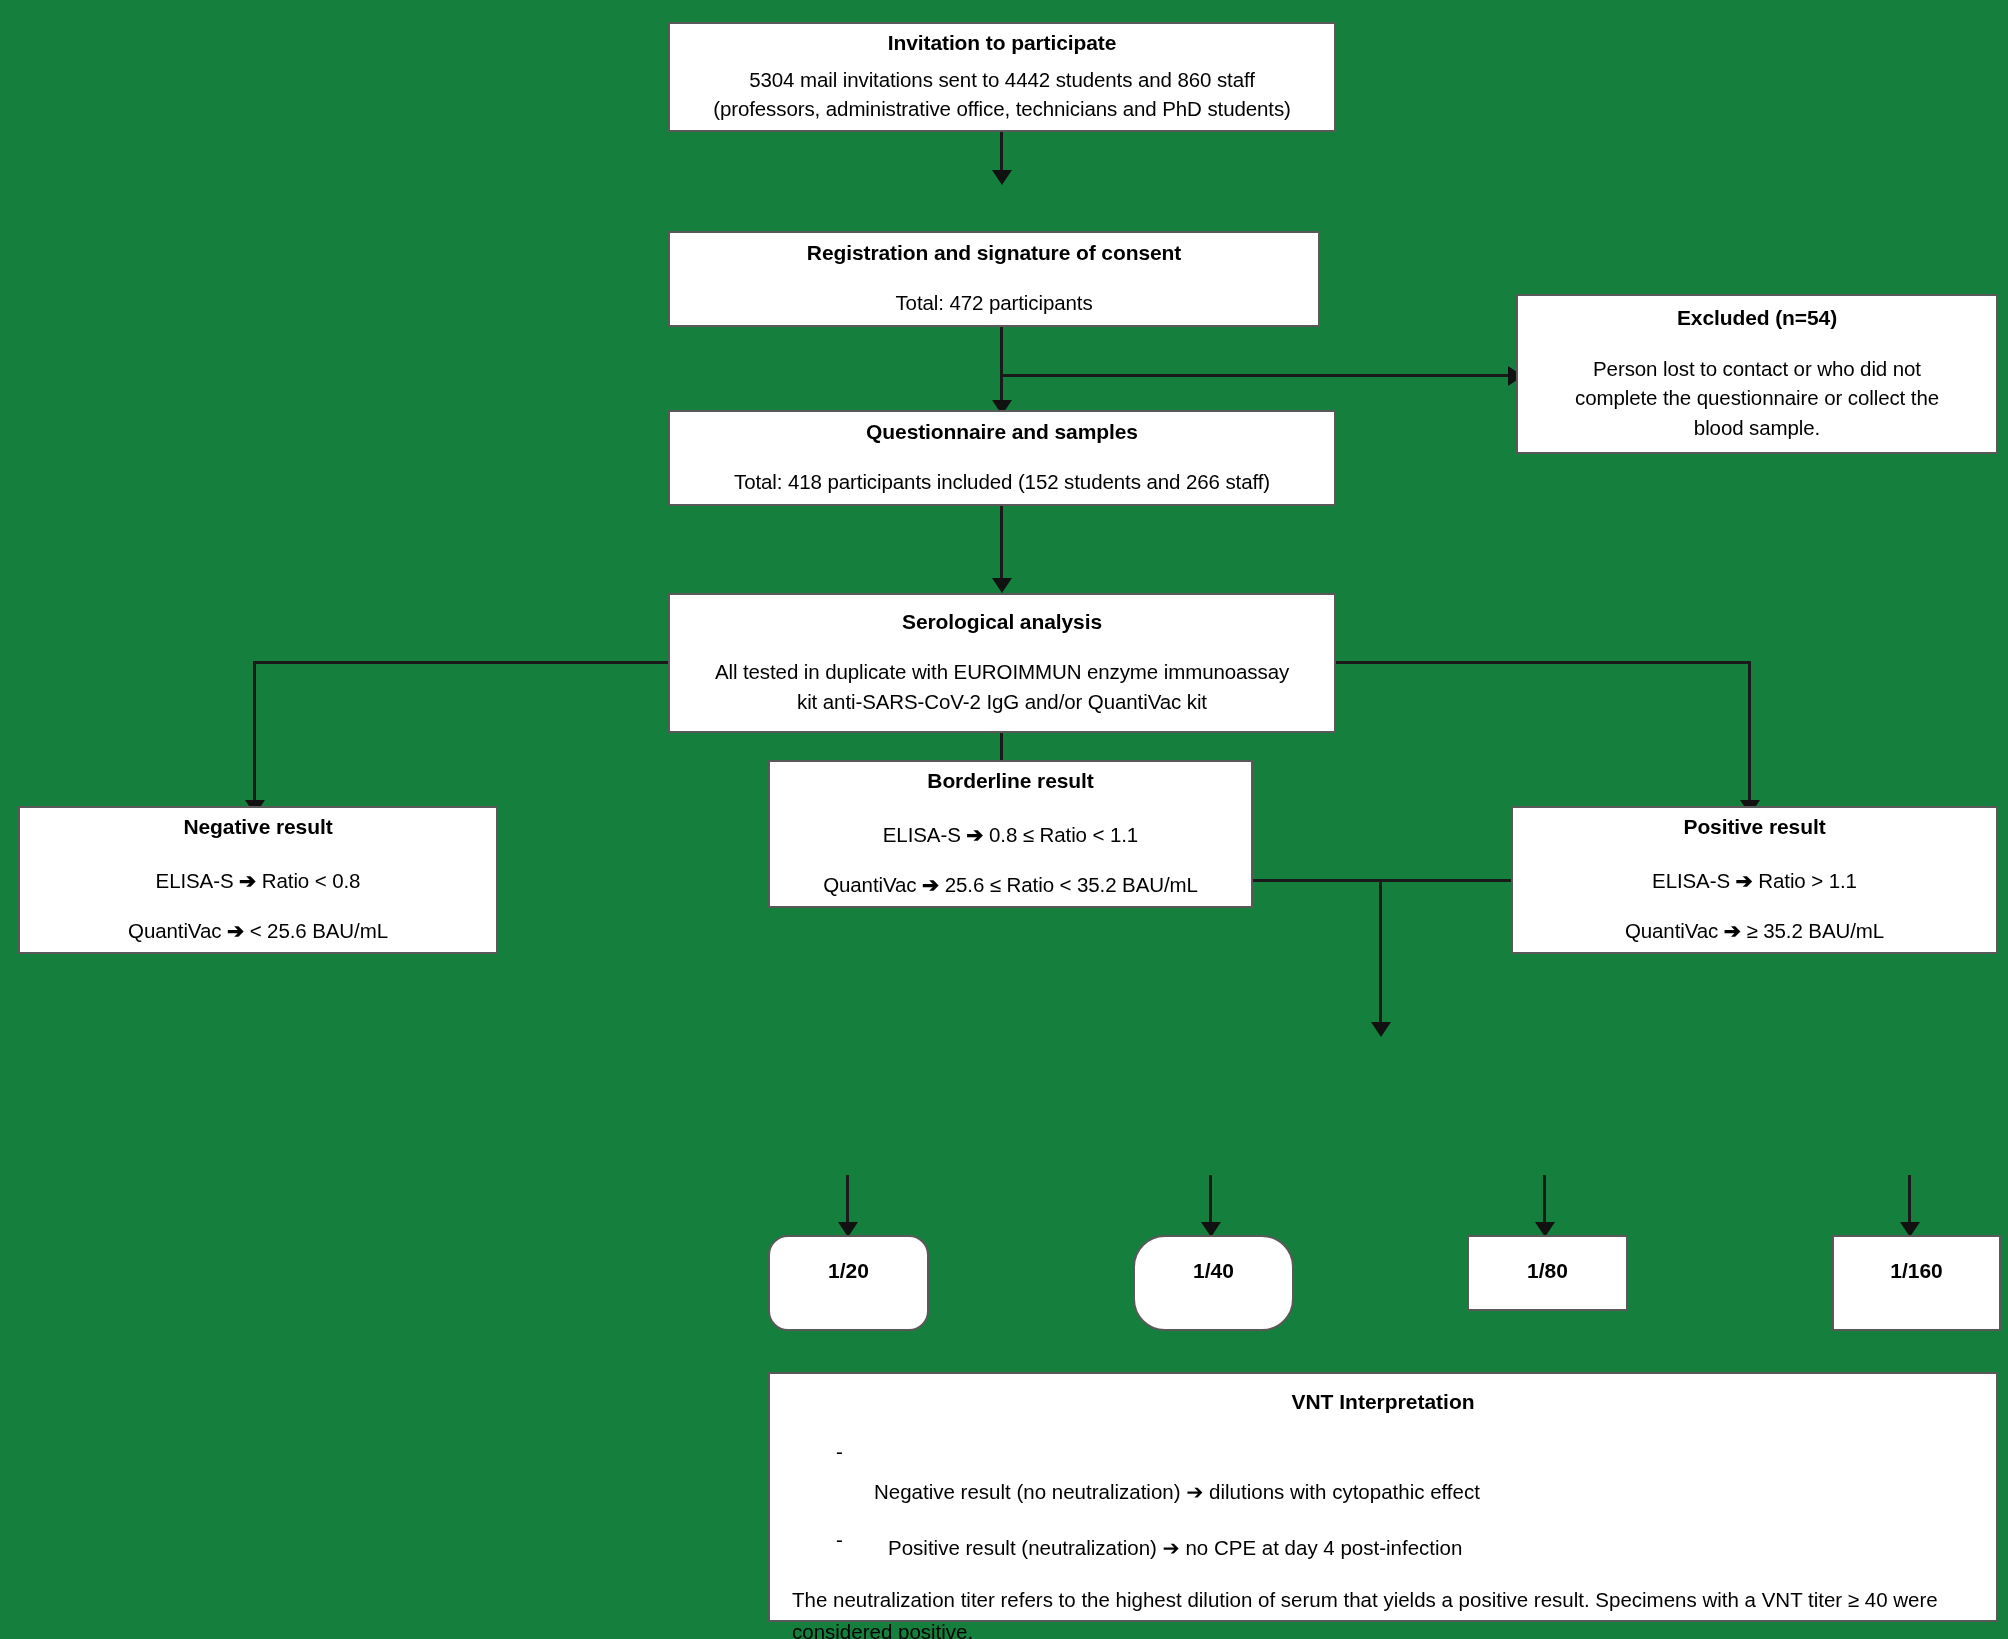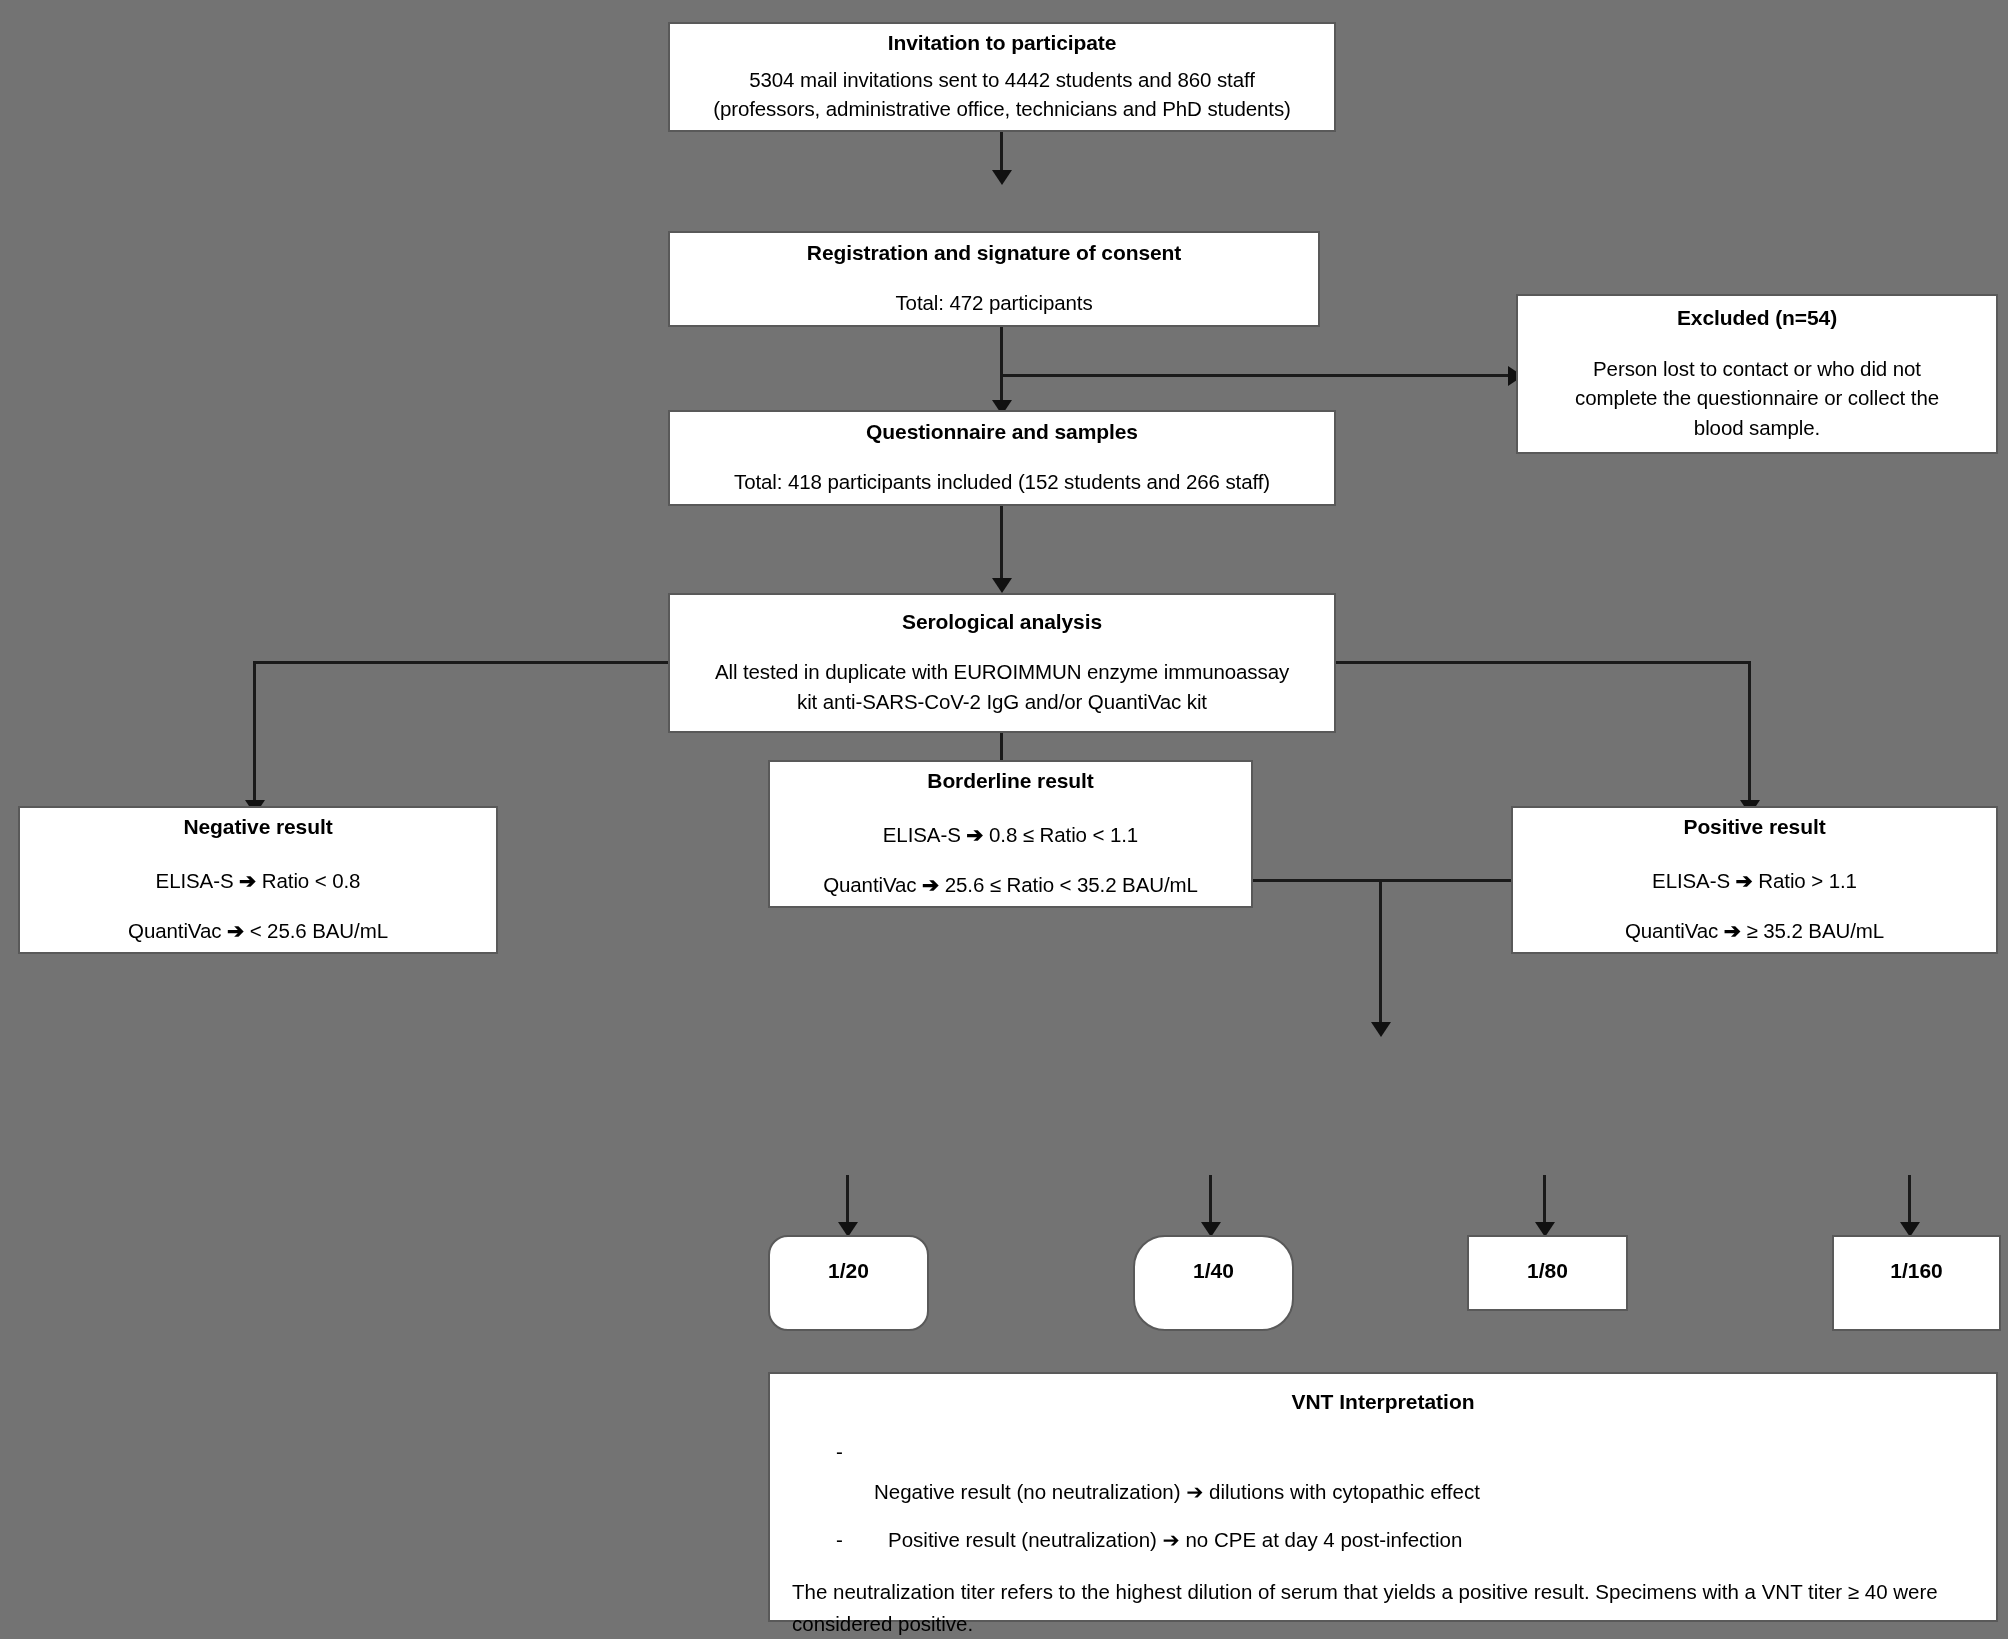--- a/index.html
+++ b/index.html
@@ -9,21 +9,21 @@
     background: #ffffff;
   }
   body {
     font-family: "Liberation Sans", sans-serif;
     color: #000000;
   }
   #canvas {
     position: relative;
     width: 2008px;
     height: 1639px;
-    background: #737373;
+    background: #15803d;
     overflow: hidden;
   }
   
   .fbox {
     position: absolute;
     border: 2px solid #595959;
     background: #ffffff;
     display: flex;
     flex-direction: column;
     align-items: center;
@@ -82,21 +82,21 @@
     font-weight: 500;
   }
   .ibox .bullet .dash {
     width: 66px;
     flex: 0 0 66px;
     text-align: left;
     padding-left: 44px;
   }
   .ibox .bullet .btxt { flex: 1 1 auto; }
   .ibox .b1 .btxt { padding-left: 16px; margin-top: 40px; }
-  .ibox .b2 .btxt { padding-left: 30px; }
+  .ibox .b2 .btxt { padding-left: 30px; margin-top: 8px; }
   .ibox .para {
     font-size: 20.5px;
     line-height: 1.55;
     margin-top: 14px;
     font-weight: 500;
   }
 
   
   .ln-v, .ln-h {
     position: absolute;

